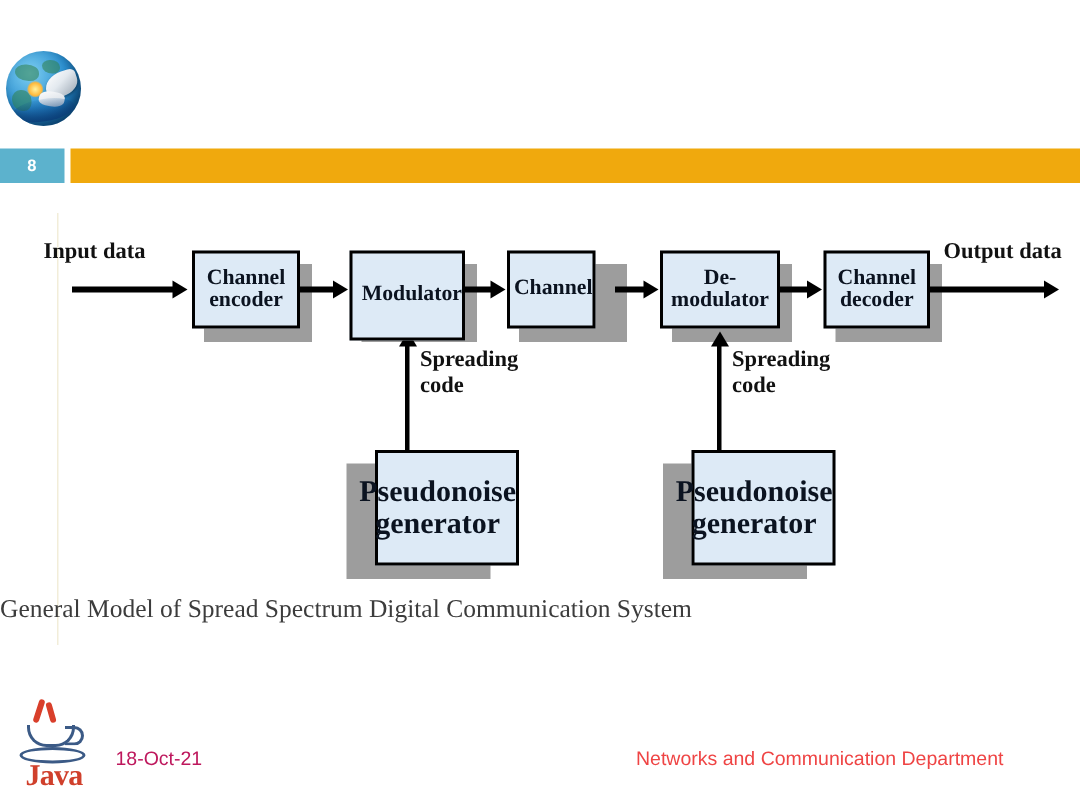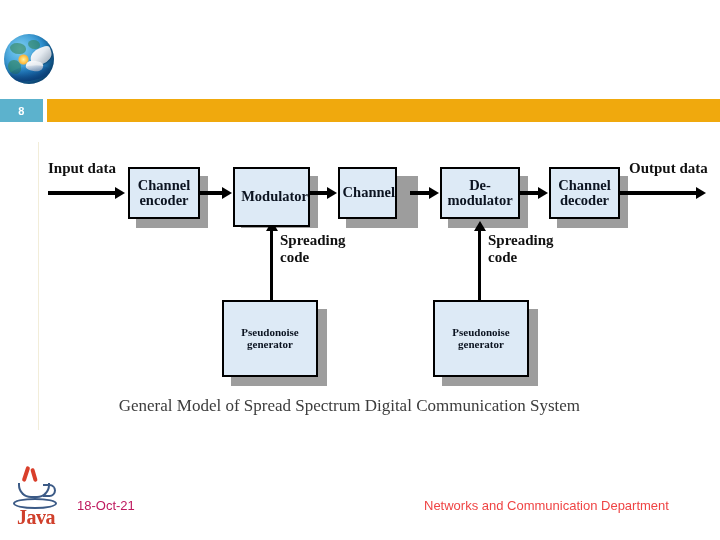--- a/index.html
+++ b/index.html
@@ -130,21 +130,21 @@
     align-items: center;
     justify-content: flex-end;
     text-align: center;
     font-family: "Liberation Serif", serif;
     font-weight: bold;
     color: #0b1320;
     line-height: 1.05;
     z-index: 3;
   }
   .node.small { font-size: 14.5px; }
-  .node.pn    { font-size: 11px; }
+  .node.pn    { font-size: 20px; margin-left: 28px; }
   .shadow {
     position: absolute;
     background: #9d9d9d;
     z-index: 1;
   }
 
   
   .arrow-h {
     position: absolute;
     height: 4px;
@@ -188,21 +188,21 @@
     line-height: 1.15;
     white-space: pre-line;
     z-index: 4;
   }
 
   .figure-caption {
     position: absolute;
     left: 0;
     top: 396px;
     width: 580px;
-    text-align: right;
+    text-align: left;
     font-family: "Liberation Serif", serif;
     font-size: 17px;
     color: #3c3c3c;
   }
 
   
   .java-logo {
     position: absolute;
     left: 8px;
     top: 466px;
@@ -284,21 +284,21 @@
   </div>
 </div>
 
 <div class="number-badge">8</div>
 <div class="title-band"></div>
 
 <div class="figure-rule"></div>
 
 <div class="figure">
 
-  <div class="fig-label" style="left:48px; top:20px;">Input data</div>
+  <div class="fig-label" style="left:29px; top:20px;">Input data</div>
   <div class="arrow-h" style="left:48px; top:51px; width:68px;"></div>
 
   <div class="shadow" style="left:136px; top:36px; width:72px; height:52px;"></div>
   <div class="node small" style="left:128px; top:27px; width:72px; height:52px;">
     <span>Channel
 encoder</span>
   </div>
 
   <div class="arrow-h" style="left:200px; top:51px; width:23px;"></div>
 

